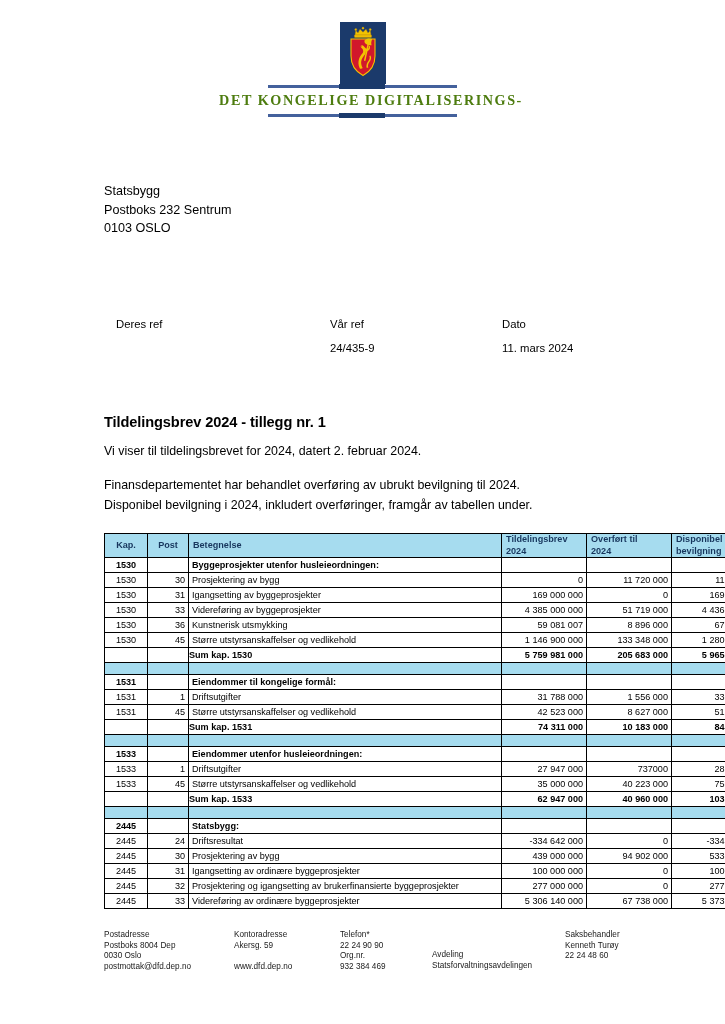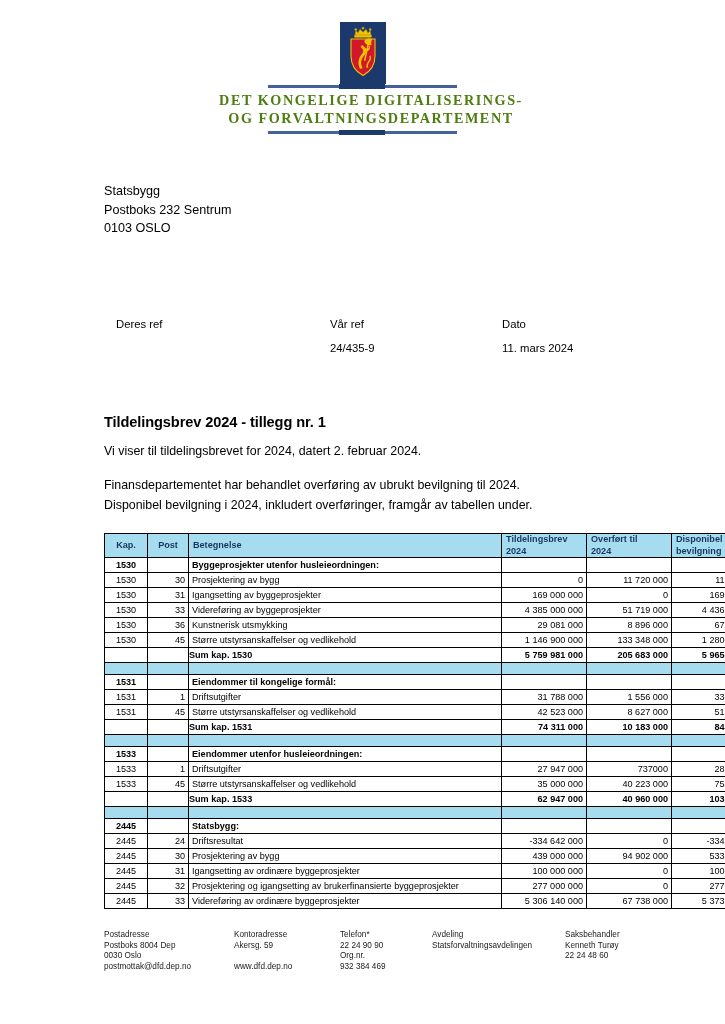--- a/index.html
+++ b/index.html
@@ -178,21 +178,21 @@
     line-height: 10.6px;
     color: #1a1a1a;
   }
   .footer .fcol {
     position: absolute;
     top: 0;
   }
   .footer .f1 { left: 0;     width: 130px; }
   .footer .f2 { left: 130px; width: 100px; }
   .footer .f3 { left: 236px; width: 100px; }
-  .footer .f4 { left: 328px; width: 200px; }
+  .footer .f4 { left: 328px; width: 200px; margin-top: 20px; }
   .footer .f5 { left: 461px; width: 160px; }
   .footer .fline { display: block; }
 </style>
 </head>
 <body>
 
 <div class="letterhead">
   <div class="crest-wrap">
     <svg width="46" height="62" viewBox="0 0 46 62" xmlns="http://www.w3.org/2000/svg">
       <rect x="0" y="0" width="46" height="62" fill="#1b3a6b"></rect>
@@ -230,21 +230,20 @@
     </svg>
   </div>
 
   <div class="wordmark-block">
     <div class="rule-row">
       <span class="bar-left"></span>
         <span class="bar-mid"></span>
         <span class="bar-right"></span>
     </div>
     <div class="wordmark">DET KONGELIGE DIGITALISERINGS-</div>
-    <div class="wordmark" style="margin-top:-4px;">OG FORVALTNINGSDEPARTEMENT</div>
     <div class="rule-row" style="margin-top:2px;">
       <span class="bar-left"></span>
         <span class="bar-mid"></span>
         <span class="bar-right"></span>
     </div>
   </div>
 </div>
 
 <div class="addressee">
   <div>Statsbygg</div>
@@ -324,21 +323,21 @@
         <td class="c-post">33</td>
         <td class="c-beteg">Videreføring av byggeprosjekter</td>
         <td class="c-num">4 385 000 000</td>
         <td class="c-num">51 719 000</td>
         <td class="c-num">4 436 719 000</td>
       </tr>
       <tr>
         <td class="c-kap">1530</td>
         <td class="c-post">36</td>
         <td class="c-beteg">Kunstnerisk utsmykking</td>
-        <td class="c-num">29 081 000</td>
+        <td class="c-num">59 081 007</td>
         <td class="c-num">8 896 000</td>
         <td class="c-num">67 977 000</td>
       </tr>
       <tr>
         <td class="c-kap">1530</td>
         <td class="c-post">45</td>
         <td class="c-beteg">Større utstyrsanskaffelser og vedlikehold</td>
         <td class="c-num">1 146 900 000</td>
         <td class="c-num">133 348 000</td>
         <td class="c-num">1 280 248 000</td>

